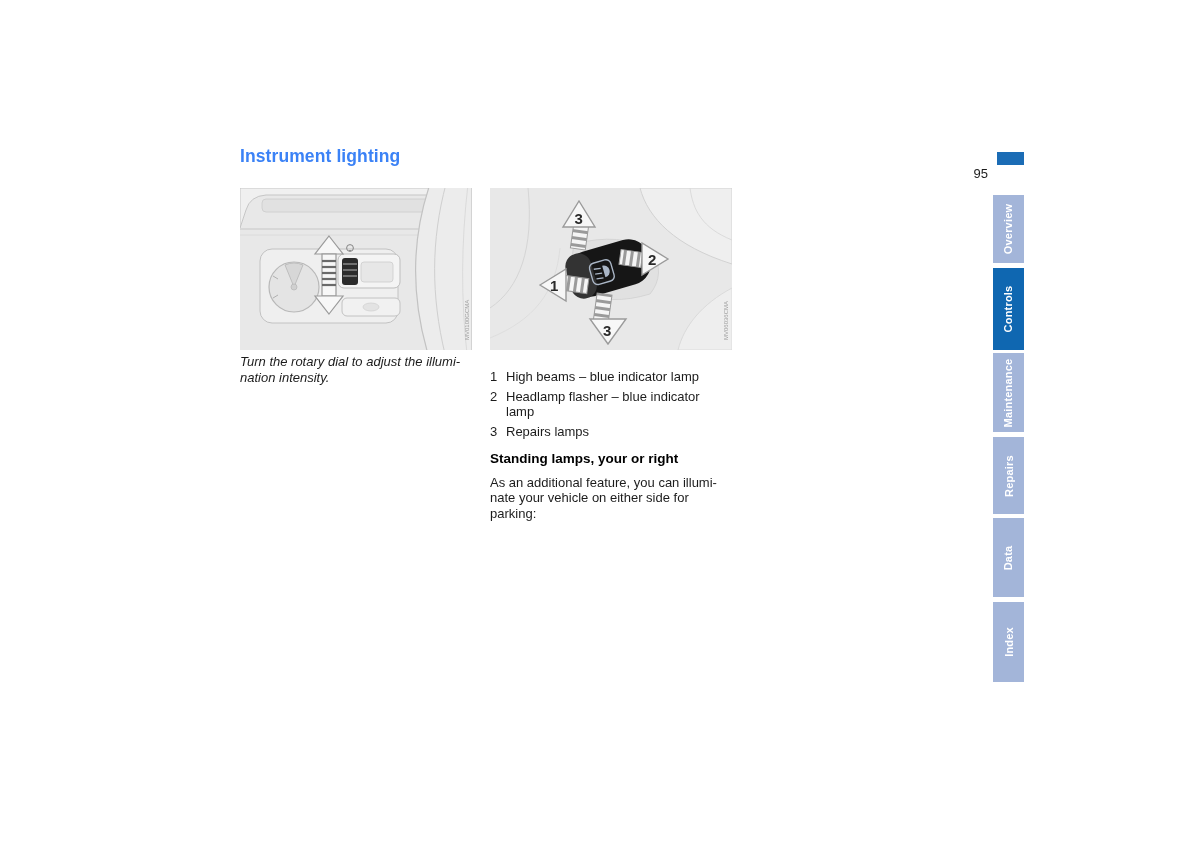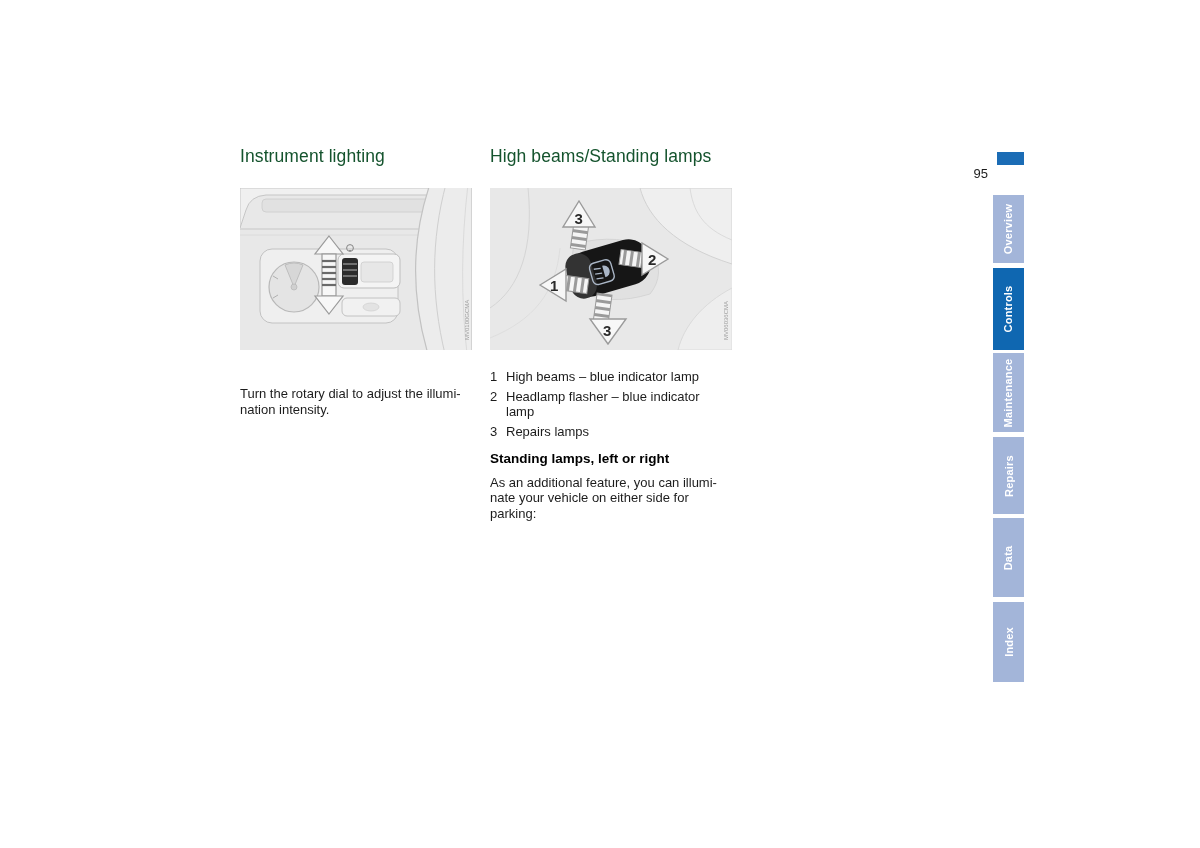--- a/index.html
+++ b/index.html
@@ -1,39 +1,39 @@
 <!DOCTYPE html>
 <html><head>
 <meta charset="utf-8">
 <style>
   html,body{margin:0;padding:0;background:#fff;}
   .canvas{
     position:relative;width:1200px;height:848px;background:#ffffff;
     font-family:"Liberation Sans","DejaVu Sans",sans-serif;color:#1c1c1c;overflow:hidden;
   }
   .heading{
-    position:absolute;top:146px;font-size:17.5px;font-weight:normal;color:#14532d;
+    position:absolute;top:146px;font-size:17.5px;font-weight:bold;color:#3b82f6;
     letter-spacing:.1px;white-space:nowrap;
   }
   .pageno{
     position:absolute;top:150px;left:940px;width:48px;text-align:right;
     font-size:13px;color:#1c1c1c;margin-top:16px;
   }
   .pagebar{
     position:absolute;top:152px;left:997px;width:27px;height:13px;background:#1b6cb5;
   }
   .figure{
     position:absolute;top:188px;background:#e8e8e8;overflow:hidden;
   }
   #fig1{left:240px;width:232px;height:162px;}
   #fig2{left:490px;width:242px;height:162px;}
   .bodytext{
     position:absolute;font-size:13px;line-height:15.5px;white-space:pre-line;color:#1c1c1c;
   }
-  #col1-para{left:240px;top:386px;width:240px;}
+  #col1-para{left:240px;top:354px;width:240px;font-style:italic;}
   #col2-block{position:absolute;left:490px;top:369px;width:250px;font-size:13px;line-height:15.5px;}
   .list-item{display:flex;margin-bottom:4px;}
   .list-num{flex:0 0 16px;width:16px;}
   .list-txt{white-space:pre-line;flex:1;}
   .subheading{font-weight:bold;font-size:13.5px;color:#000;margin-top:12px;margin-bottom:5px;}
   .para{white-space:pre-line;margin:8px 0 6px 0;}
   .tab{
     position:absolute;left:993px;width:31px;background:#a3b5d9;
     display:flex;align-items:center;justify-content:center;cursor:pointer;
   }
@@ -45,21 +45,20 @@
   .arrow-num{font-weight:bold;font-size:15px;fill:#2a2a2a;
     font-family:"Liberation Sans","DejaVu Sans",sans-serif;}
   .figcode{font-size:6px;fill:#9e9e9e;font-family:"Liberation Sans",sans-serif;}
 </style>
 </head>
 <body>
 
 <div class="canvas">
 
   <div class="heading" style="left:240px">Instrument lighting</div>
-  <div class="heading" style="left:490px">High beams/Standing lamps</div>
 
   <div class="pageno">95</div>
   <div class="pagebar"></div>
 
   <div class="figure" id="fig1">
     <svg width="232" height="162" viewBox="0 0 232 162">
       <rect x="0" y="0" width="232" height="162" fill="#e8e8e8"></rect>
 
       <g>
         <path d="M0,40 L6,22 Q10,8 26,7 L196,7 Q206,8 207,18 L207,34 L232,34 L232,0 L0,0 Z" fill="#f0f0f0" stroke="#c6c6c6" stroke-width="1"></path>
@@ -196,21 +195,21 @@
     </div>
     <div class="list-item">
       <span class="list-num">2</span>
       <span class="list-txt">Headlamp flasher – blue indicator
 lamp</span>
     </div>
     <div class="list-item">
       <span class="list-num">3</span>
       <span class="list-txt">Repairs lamps</span>
     </div>
-    <div class="subheading">Standing lamps, left or right</div>
+    <div class="subheading">Standing lamps, your or right</div>
     <p class="para">As an additional feature, you can illumi-
 nate your vehicle on either side for
 parking:</p>
   </div>
 
   <div class="tab" style="top:195px;height:68px">
     <span>Overview</span>
   </div>
   <div class="tab active" style="top:268px;height:82px">
     <span>Controls</span>

